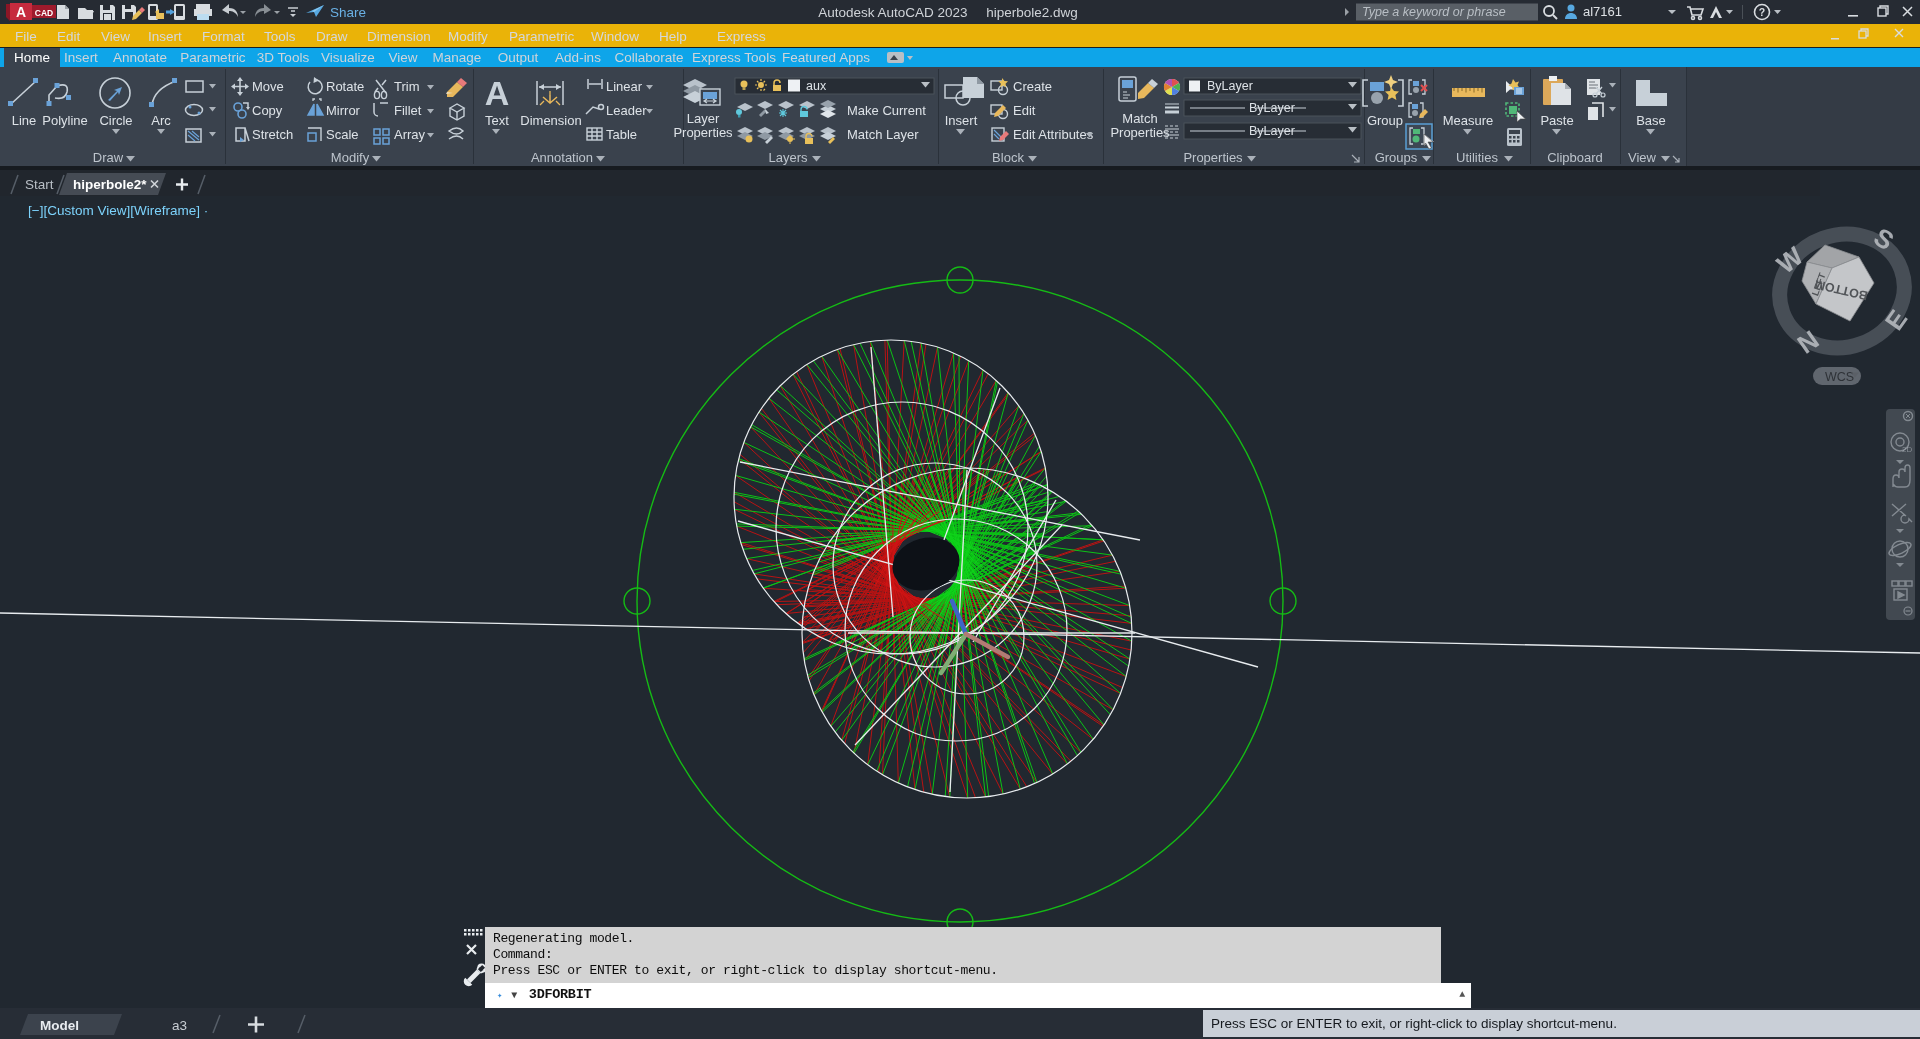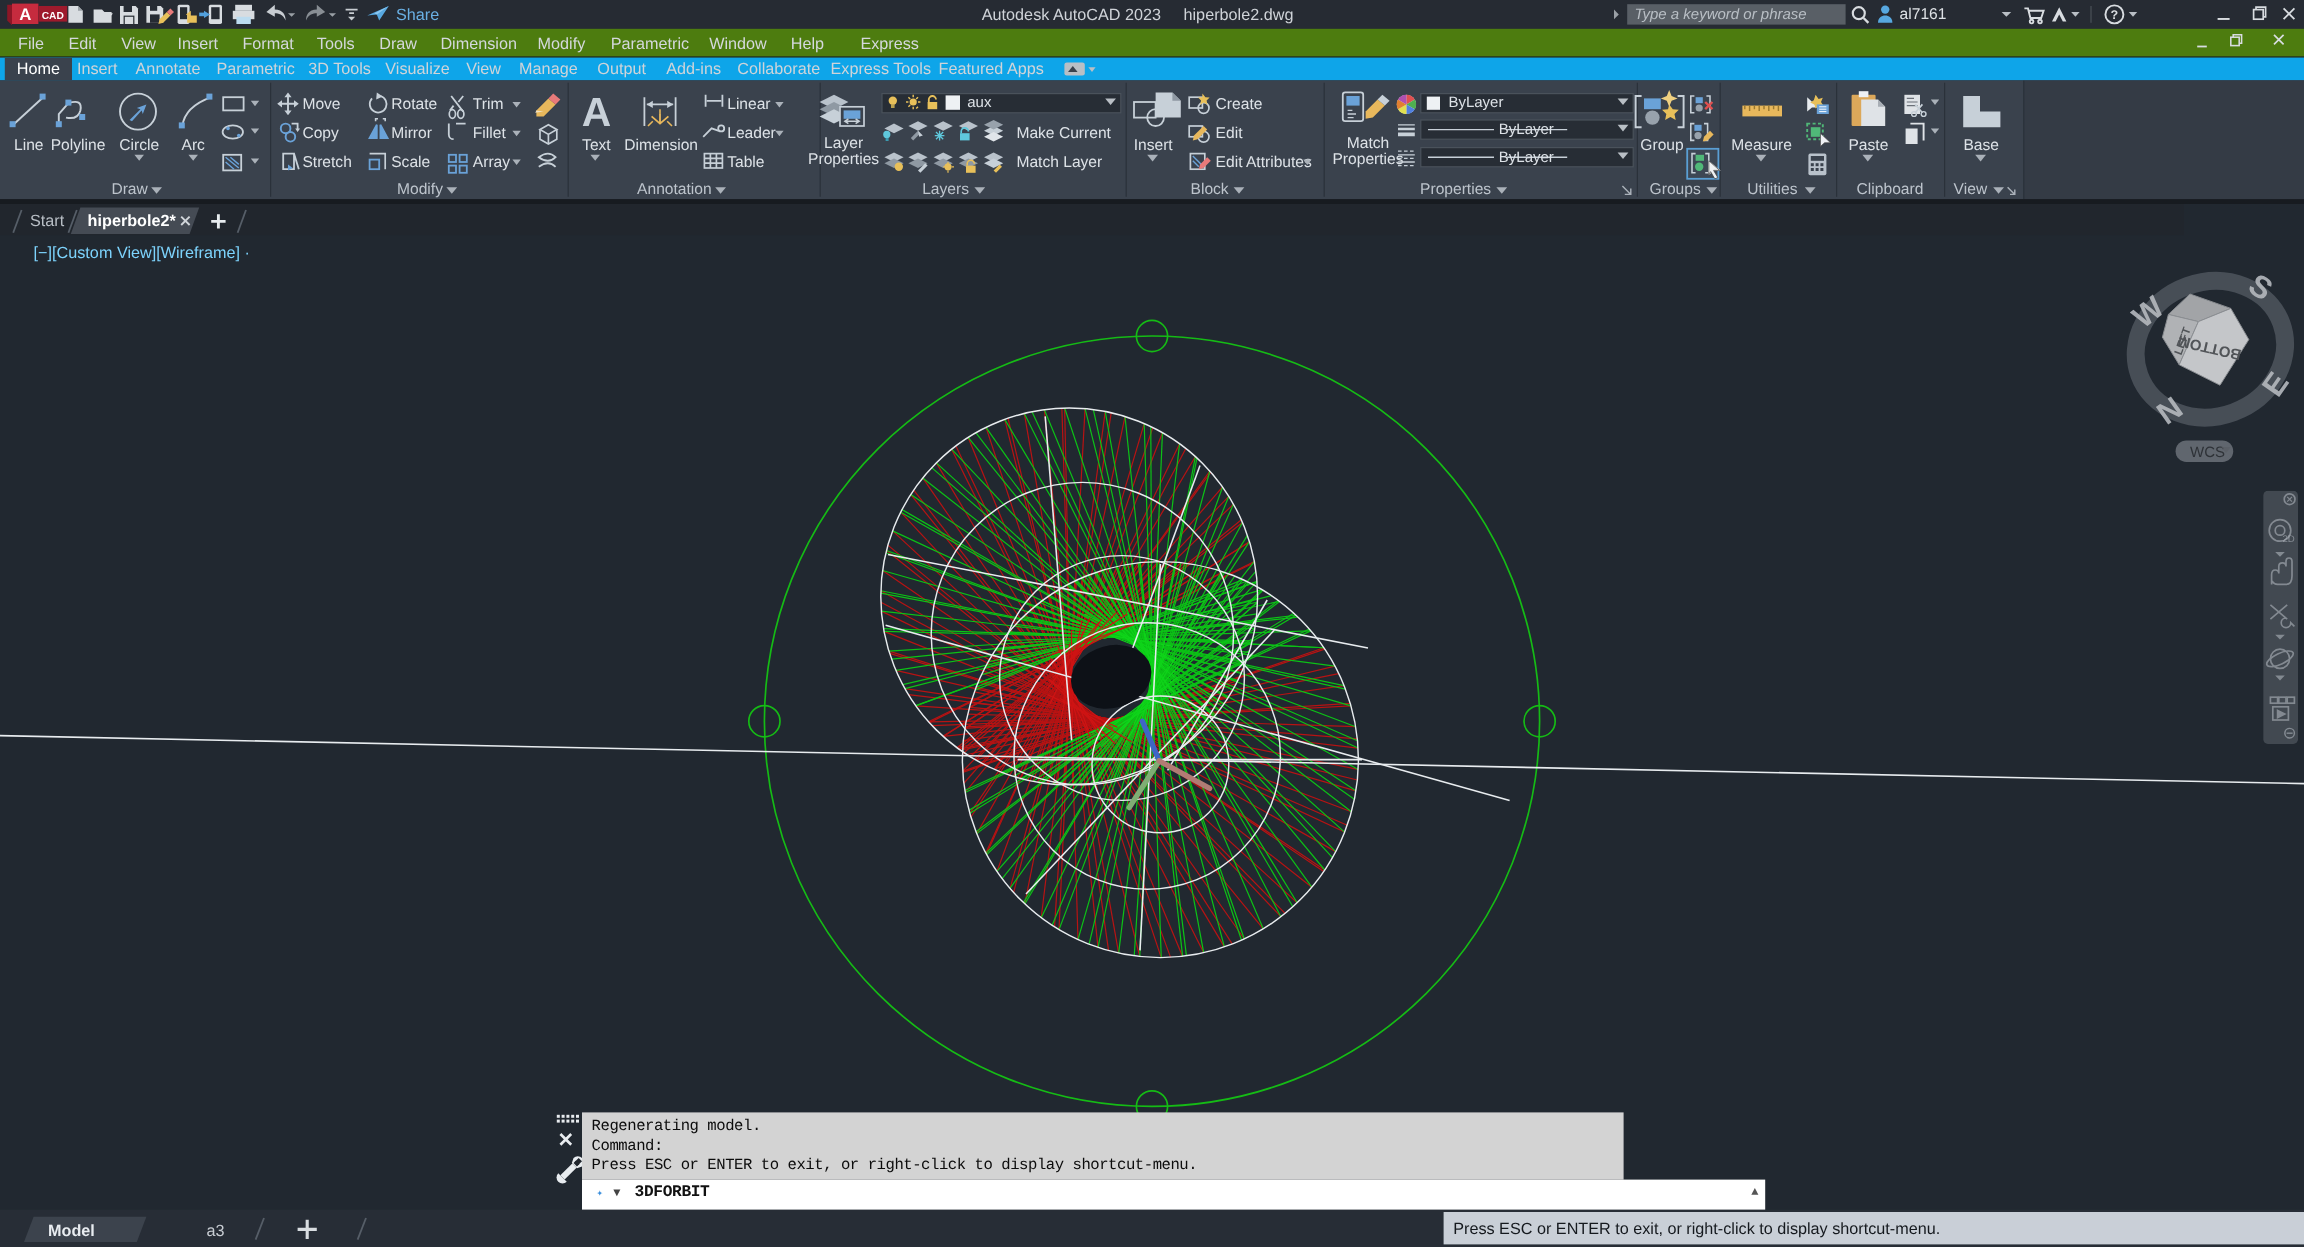--- a/index.html
+++ b/index.html
@@ -1,25 +1,25 @@
 <!DOCTYPE html>
 <html><head><meta charset="utf-8">
 <style>
 *{margin:0;padding:0;box-sizing:border-box}
 html,body{width:1920px;height:1039px;overflow:hidden;background:#212830;font-family:"Liberation Sans",sans-serif;-webkit-font-smoothing:antialiased}
 .titlebar{position:absolute;left:0;top:0;width:1920px;height:24px;background:#262b33}
-.menubar{position:absolute;left:0;top:24px;width:1920px;height:24px;background:#4d7c0f;border-bottom:1px solid #1a1e24}
+.menubar{position:absolute;left:0;top:24px;width:1920px;height:24px;background:#eab308;border-bottom:1px solid #1a1e24}
 .tabrow{position:absolute;left:0;top:48px;width:1920px;height:19px;background:#0ea5e9}
 .ribbon{position:absolute;left:0;top:67px;width:1920px;height:99px;background:#3a424d}
 .ribstrip{position:absolute;left:0;top:166px;width:1920px;height:4px;background:#171b20}
 .filetabs{position:absolute;left:0;top:170px;width:1820px;height:26px;background:#21262d}
 .vplabel{position:absolute;left:28px;top:203px;color:#7dd3fc;font-size:13.5px}
 .statusbar{position:absolute;left:0;top:1008px;width:1920px;height:36px;background:#272d36}
 .cmdwin{position:absolute;left:485px;top:927px;width:986px;height:81px}
-.cmdhist{position:absolute;left:0;top:0;width:868px;height:56px;background:#d3d3d3;font-family:"Liberation Mono",monospace;font-size:13px;letter-spacing:-0.38px;color:#0c0c0c;padding:4px 8px 0 8px;line-height:16px}
+.cmdhist{position:absolute;left:0;top:0;width:956px;height:56px;background:#d3d3d3;font-family:"Liberation Mono",monospace;font-size:13px;letter-spacing:-0.38px;color:#0c0c0c;padding:4px 8px 0 8px;line-height:16px}
 .cmdin{position:absolute;left:0;top:56px;width:986px;height:37px;background:#fff;font-family:"Liberation Mono",monospace;font-size:13.5px;letter-spacing:-0.3px;color:#111;font-weight:bold;line-height:24px}
 </style></head>
 <body>
 
 <div class="titlebar">
 <svg width="1920" height="24" style="position:absolute;left:0;top:0">
 
  <path d="M6 4 L10 4 L10 21 L6 17 Z" fill="#8c1626"></path>
  <rect x="10" y="3" width="22" height="17" fill="#c62b3e"></rect>
  <rect x="32" y="5" width="24" height="13" fill="#9e1a2c"></rect>

